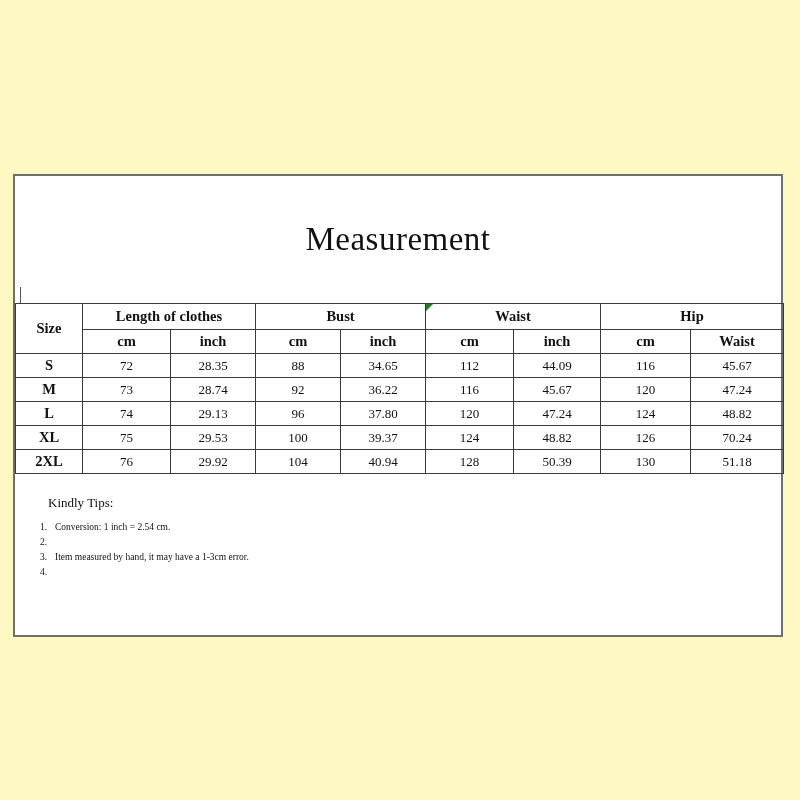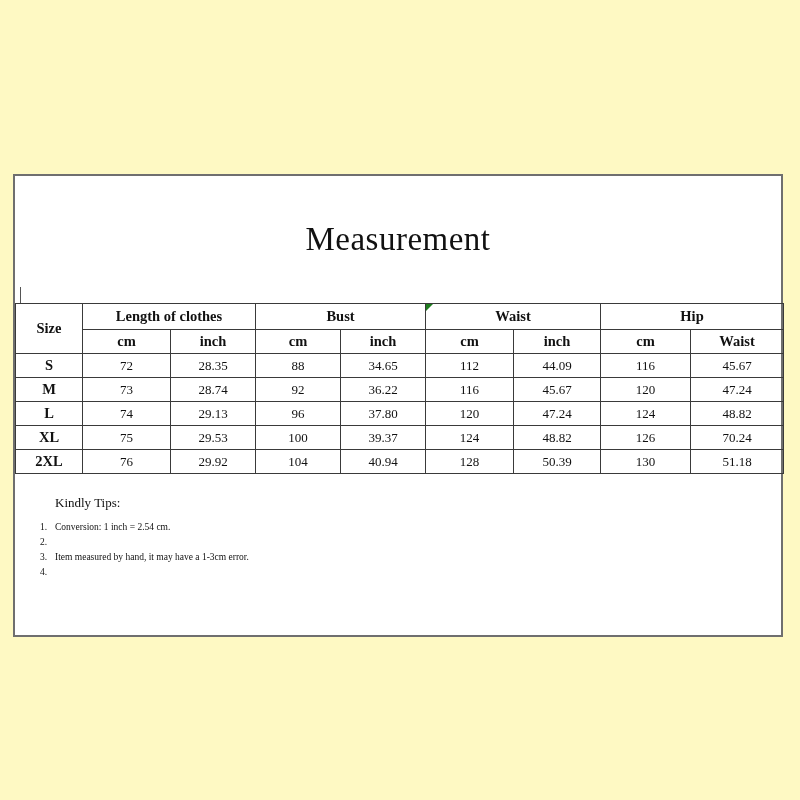--- a/index.html
+++ b/index.html
@@ -61,21 +61,21 @@
   .size-table tbody td { font-size: 13px; font-weight: 400; }
   .th-marker { position: relative; }
   .corner-marker {
     position: absolute;
     top: 0; left: 0;
     width: 0; height: 0;
     border-top: 7px solid #1e7d1e;
     border-right: 7px solid transparent;
   }
   .tips { padding: 21px 20px 0 25px; }
-  .tips-heading { font-size: 13px; margin: 0 0 9px 15px; font-weight: 400; }
+  .tips-heading { font-size: 13px; margin: 0 0 9px 8px; font-weight: 400; }
   .tips-list { list-style: none; margin: 0; padding: 0; }
   .tip-item { display: flex; line-height: 15px; font-size: 9.5px; }
   .tip-num { flex: 0 0 15px; width: 15px; }
   .tip-text { display: block; max-width: 340px; white-space: normal; text-align: center; }
 </style>
 </head>
 <body>
 
 <div class="canvas">
   <div class="card">

